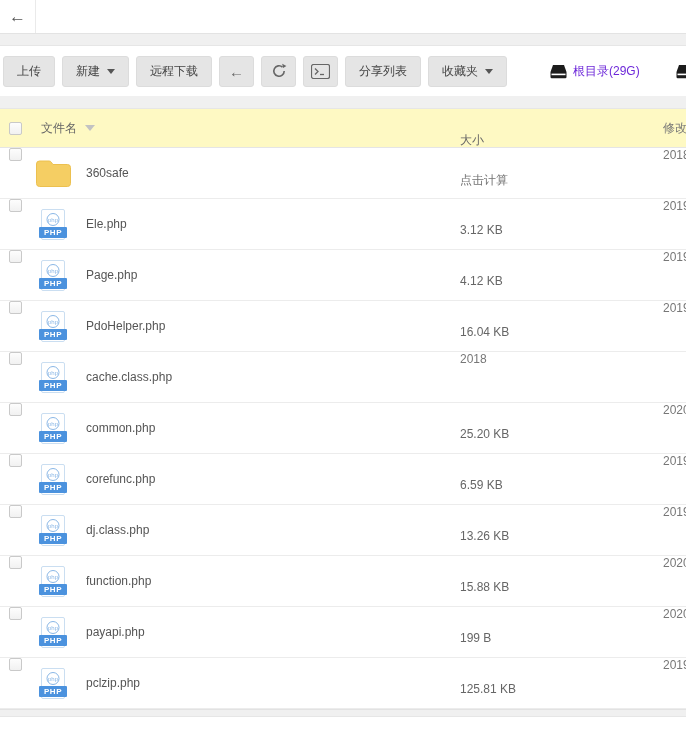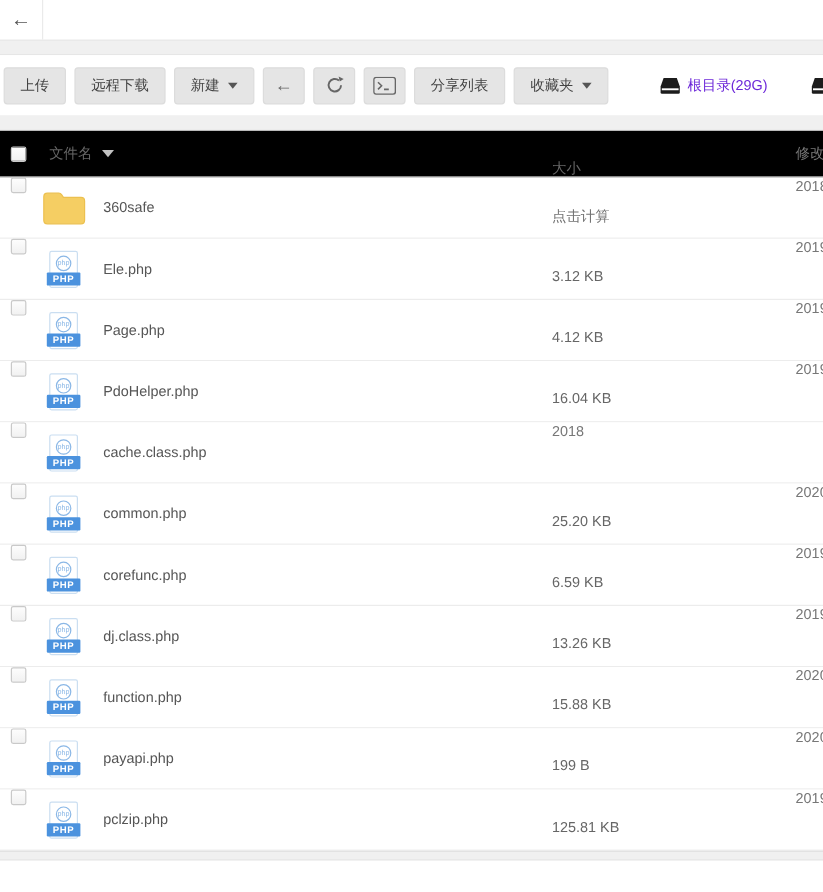--- a/index.html
+++ b/index.html
@@ -23,21 +23,21 @@
   .btn{height:31px;border:1px solid #dcdcdc;border-radius:3px;background:#e5e5e5;color:#444;
     font-size:12px;padding:0 13px;margin-right:7px;display:flex;align-items:center;cursor:pointer;flex:none;}
   .btn-icon{width:35px;padding:0;justify-content:center;}
   .caret{width:0;height:0;border-left:4px solid transparent;border-right:4px solid transparent;
     border-top:5px solid #555;margin-left:7px;}
   .disk{display:flex;align-items:center;margin-left:36px;color:#6d28d9;cursor:pointer;flex:none;white-space:nowrap;}
   .disk svg{margin-right:6px;}
   .arrow-glyph{font-size:15px;color:#666;font-weight:bold;line-height:1;}
 
   
-  .thead{height:39px;display:flex;align-items:center;color:#666;border-bottom:1px solid #e5e5e5;background:#000000;}
+  .thead{height:39px;display:flex;align-items:center;color:#666;border-bottom:1px solid #e5e5e5;background:#fef9c3;}
   .row{height:51px;display:flex;border-bottom:1px solid #ececec;background:#fff;}
   .c-check{width:33px;flex:none;padding-left:9px;}
   .c-name{width:427px;flex:none;display:flex;align-items:center;}
   .c-size{width:203px;flex:none;color:#666;margin-top:24px;}
   .c-date{width:120px;flex:none;white-space:nowrap;color:#777;}
   .checkbox{width:13px;height:13px;border:1px solid #c9c9c9;border-radius:2px;
     background:linear-gradient(#fdfdfd,#f1f1f1);cursor:pointer;}
   .sort-caret{width:0;height:0;border-left:5px solid transparent;border-right:5px solid transparent;
     border-top:6px solid #c2c2c2;margin-left:8px;display:inline-block;}
   .head-name{display:flex;align-items:center;padding-left:8px;}
@@ -62,25 +62,25 @@
   <div class="crumb-back">←</div>
 </div>
 
 <div class="band"></div>
 
 <div class="toolbar">
   <div class="btn">
     <span>上传</span>
   </div>
   <div class="btn">
-    <span>远程下载</span>
-  </div>
-  <div class="btn">
     <span>新建</span>
     <span class="caret"></span>
+  </div>
+  <div class="btn">
+    <span>远程下载</span>
   </div>
   <div class="btn btn-icon">
     <span class="arrow-glyph">←</span>
   </div>
   <div class="btn btn-icon">
     <svg width="16" height="16" viewBox="0 0 16 16">
       <path d="M13.2 8a5.2 5.2 0 1 1-1.7-3.85" fill="none" stroke="#666" stroke-width="1.6"></path>
       <path d="M11.2 0.8 L12.1 4.9 L15.4 2.9 Z" fill="#666"></path>
     </svg>
   </div>

